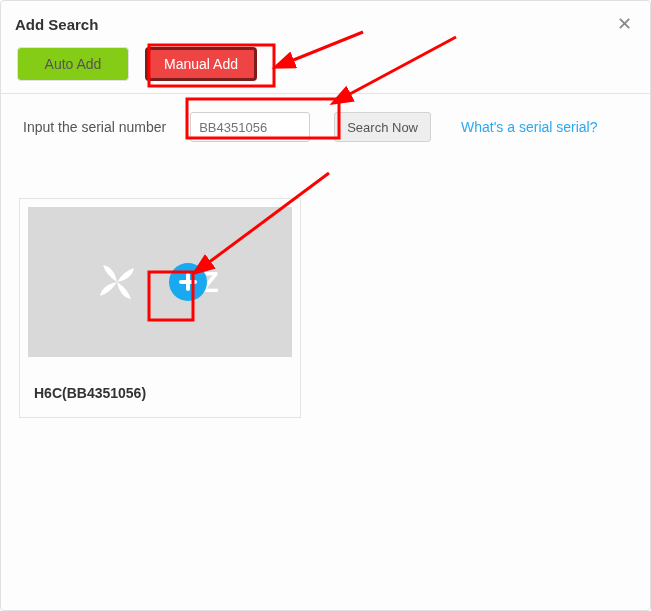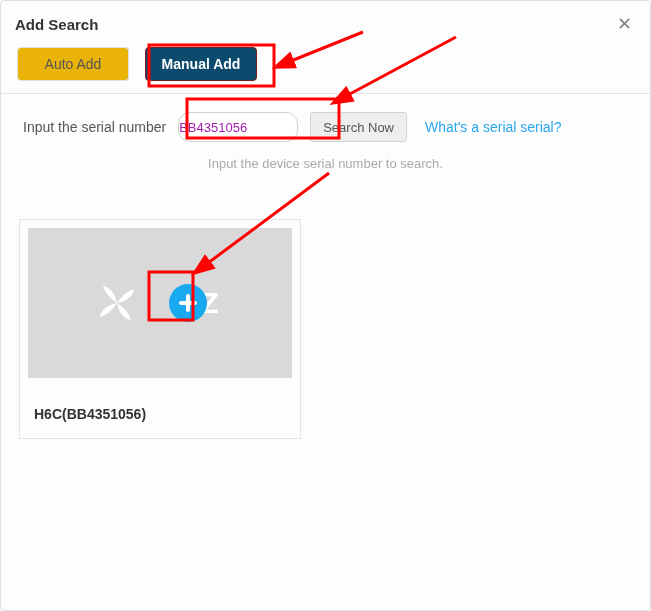--- a/index.html
+++ b/index.html
@@ -3,25 +3,25 @@
   <meta charset="utf-8">
   <style>
     *{box-sizing:border-box;margin:0;padding:0;}
     body{font-family:-apple-system,BlinkMacSystemFont,"Segoe UI",Arial,sans-serif;background:#fff;width:651px;height:611px;}
     .dialog{width:651px;height:611px;border:1px solid #e0e0e0;border-radius:4px;background:#fdfdfd;position:relative;}
     .titlebar{display:flex;justify-content:space-between;align-items:center;padding:10px 14px 6px 14px;}
     .titlebar h1{font-size:15px;font-weight:600;color:#333;}
     .close-x{font-size:18px;color:#888;cursor:pointer;line-height:1;padding:4px;}
     .tab-row{display:flex;gap:16px;padding:4px 16px 12px 16px;border-bottom:1px solid #e5e5e5;}
     .tab-btn{width:112px;height:34px;border-radius:4px;font-size:14px;cursor:pointer;display:flex;align-items:center;justify-content:center;}
-    .tab-auto{background:#eab308;color:#555;border:1px solid #e1e1e1;}
-    .tab-manual{background:#0c4a6e;color:#fff;border:1px solid #7f1d1d;font-weight:bold;}
-    .input-row{display:flex;align-items:center;gap:12px;padding:18px 22px 8px 22px;flex-wrap:wrap;}
+    .tab-auto{background:#84cc16;color:#555;border:1px solid #e1e1e1;}
+    .tab-manual{background:#ef4444;color:#fff;border:3px solid #7f1d1d;}
+    .input-row{display:flex;align-items:center;gap:24px;padding:18px 22px 8px 22px;flex-wrap:wrap;}
     .input-label{font-size:14px;color:#555;}
-    .serial-input{width:120px;height:30px;border:1px solid #d0d0d0;border-radius:12px;padding:0 0;font-size:13px;color:#a21caf;}
+    .serial-input{width:120px;height:30px;border:1px solid #d0d0d0;border-radius:3px;padding:0 8px;font-size:13px;color:#737373;}
     .search-btn{height:30px;padding:0 12px;border:1px solid #d2d2d2;background:#eee;border-radius:3px;font-size:13px;color:#555;cursor:pointer;}
     .help-link{font-size:14px;color:#2aa8f2;cursor:pointer;margin-left:6px;}
     .hint{text-align:center;font-size:13px;color:#aaa;margin-top:6px;}
     .device-card{margin:48px 18px 0 18px;width:282px;border:1px solid #e5e5e5;padding:8px 8px 16px 8px;}
     .device-thumb{width:100%;height:150px;background:#d9d9d9;display:flex;align-items:center;justify-content:center;position:relative;}
     .ezviz-logo{display:flex;align-items:center;gap:8px;font-family:Arial,sans-serif;font-weight:700;font-size:30px;color:#fff;letter-spacing:1px;}
     .ezviz-fan{width:34px;height:34px;position:relative;}
     .ezviz-fan svg{display:block;}
     .device-name{font-size:14px;font-weight:700;color:#333;margin-top:28px;padding-left:6px;}
     .add-circle{width:38px;height:38px;border-radius:50%;background:#18a9f1;display:flex;align-items:center;justify-content:center;position:absolute;left:141px;top:56px;cursor:pointer;}
@@ -44,21 +44,20 @@
     <div class="tab-btn tab-manual">Manual Add</div>
   </div>
 
   <div class="input-row">
     <span class="input-label">Input the serial number</span>
     <input class="serial-input" type="text" value="BB4351056" style="">
     <button class="search-btn">Search Now</button>
     <span class="help-link">What's a serial serial?</span>
   </div>
 
-  <div class="hint">Input the device serial number to search.</div>
 
   <div class="device-card">
     <div class="device-thumb">
       <div class="ezviz-logo">
         <span class="ezviz-fan">
           <svg width="34" height="34" viewBox="0 0 34 34">
             <g fill="#ffffff">
               <path d="M17 17 Q6 10 3 0 Q14 2 17 17Z"></path>
               <path d="M17 17 Q24 6 34 3 Q32 14 17 17Z"></path>
               <path d="M17 17 Q28 24 31 34 Q20 32 17 17Z"></path>

